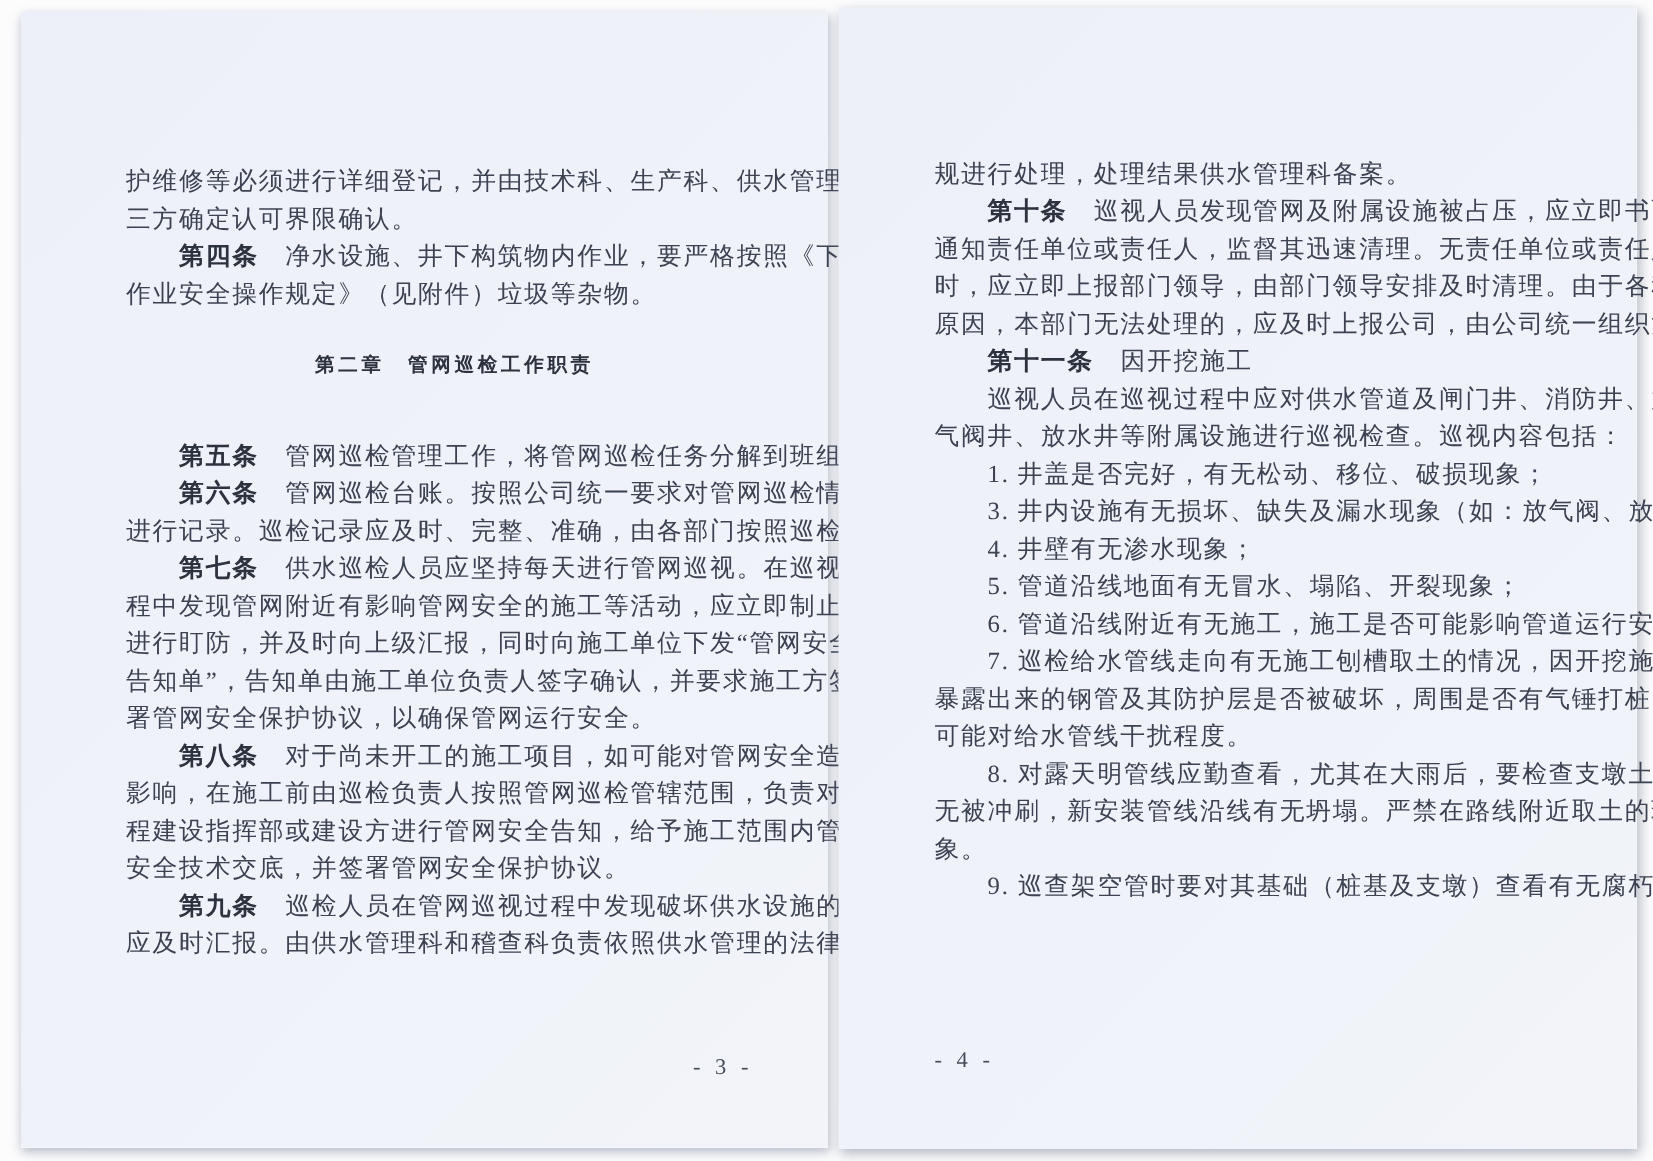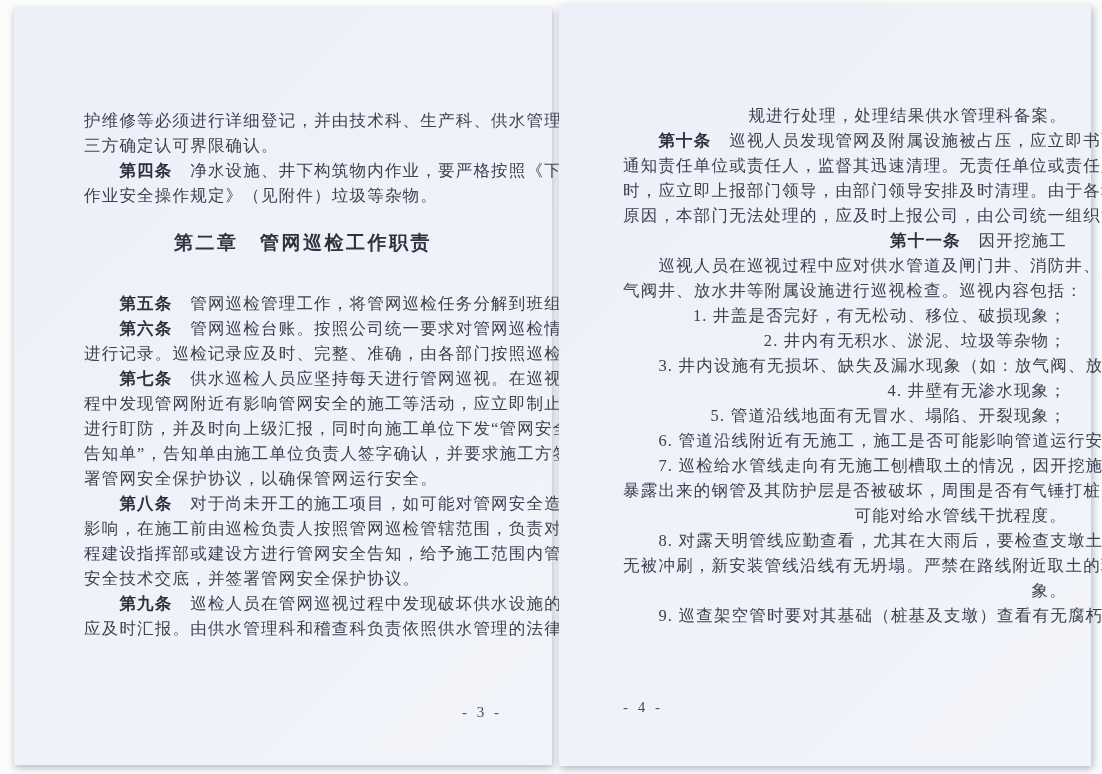--- a/index.html
+++ b/index.html
@@ -8,31 +8,31 @@
     background:#fcfcfd;
     font-family:"Liberation Serif","DejaVu Serif",serif;
   }
   .page {
     position:absolute;
     background:linear-gradient(135deg,#edf0f8 0%,#eff2f9 55%,#f2f4fa 100%);
     box-shadow:0 3px 7px rgba(138,146,164,.45), 2px 2px 6px rgba(148,156,172,.28);
   }
   .page-left  {left:14px;  top:8px; width:538px; height:757px;}
   .page-right {left:559px; top:5px; width:532px; height:761px;
-               box-shadow:0 3px 7px rgba(138,146,164,.45), 4px 2px 7px rgba(148,156,172,.32);text-align:right;}
+               box-shadow:0 3px 7px rgba(138,146,164,.45), 4px 2px 7px rgba(148,156,172,.32);}
   .page-body {position:absolute; left:70px; right:30px; top:100px;}
   .page-right .page-body {left:64px; right:24px; top:98px;}
   .line {
     white-space:nowrap; height:25px; line-height:25px;
     font-size:16.5px; letter-spacing:1.2px; color:#3c4252;
   }
   .b {font-weight:bold; color:#2d323f;}
   .heading {
     text-align:center; margin:22px 0 36px;
-    font-size:19px; letter-spacing:2.5px;
+    font-size:13px; letter-spacing:2.5px;
   }
   .page-number {
     position:absolute; height:25px; line-height:25px;
     font-size:15px; letter-spacing:3px; color:#464c59;
   }
   .page-left  .page-number {right:50px; top:692px;}
   .page-right .page-number {left:64px;  top:690px;}
 </style>
 </head>
 <body>
@@ -68,21 +68,20 @@
     <div class="page-body">
         <div class="line"><span>规进行处理，处理结果供水管理科备案。</span></div>
         <div class="line"><span>　　</span><span class="b">第十条</span><span>　巡视人员发现管网及附属设施被占压，应立即书面</span></div>
         <div class="line"><span>通知责任单位或责任人，监督其迅速清理。无责任单位或责任人</span></div>
         <div class="line"><span>时，应立即上报部门领导，由部门领导安排及时清理。由于各种</span></div>
         <div class="line"><span>原因，本部门无法处理的，应及时上报公司，由公司统一组织清</span></div>
         <div class="line"><span>　　</span><span class="b">第十一条</span><span>　因开挖施工</span></div>
         <div class="line"><span>　　巡视人员在巡视过程中应对供水管道及闸门井、消防井、放</span></div>
         <div class="line"><span>气阀井、放水井等附属设施进行巡视检查。巡视内容包括：</span></div>
         <div class="line"><span>　　1. 井盖是否完好，有无松动、移位、破损现象；</span></div>
-        <div class="line"><span>　　2. 井内有无积水、淤泥、垃圾等杂物；</span></div>
         <div class="line"><span>　　3. 井内设施有无损坏、缺失及漏水现象（如：放气阀、放水</span></div>
         <div class="line"><span>　　4. 井壁有无渗水现象；</span></div>
         <div class="line"><span>　　5. 管道沿线地面有无冒水、塌陷、开裂现象；</span></div>
         <div class="line"><span>　　6. 管道沿线附近有无施工，施工是否可能影响管道运行安全。</span></div>
         <div class="line"><span>　　7. 巡检给水管线走向有无施工刨槽取土的情况，因开挖施工</span></div>
         <div class="line"><span>暴露出来的钢管及其防护层是否被破坏，周围是否有气锤打桩，</span></div>
         <div class="line"><span>可能对给水管线干扰程度。</span></div>
         <div class="line"><span>　　8. 对露天明管线应勤查看，尤其在大雨后，要检查支墩土有</span></div>
         <div class="line"><span>无被冲刷，新安装管线沿线有无坍塌。严禁在路线附近取土的现</span></div>
         <div class="line"><span>象。</span></div>

